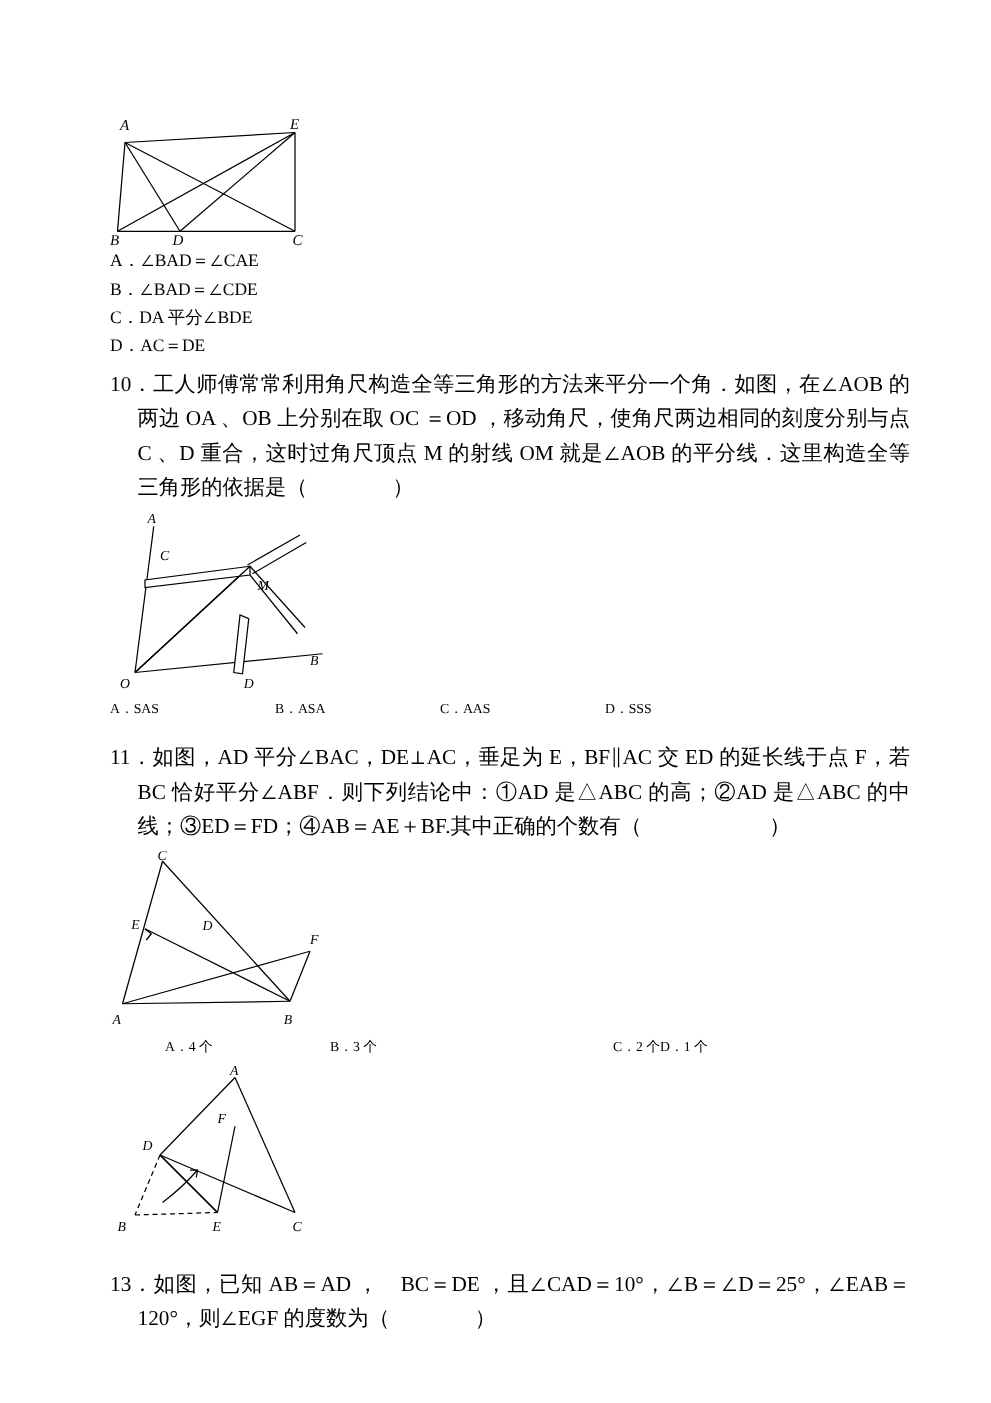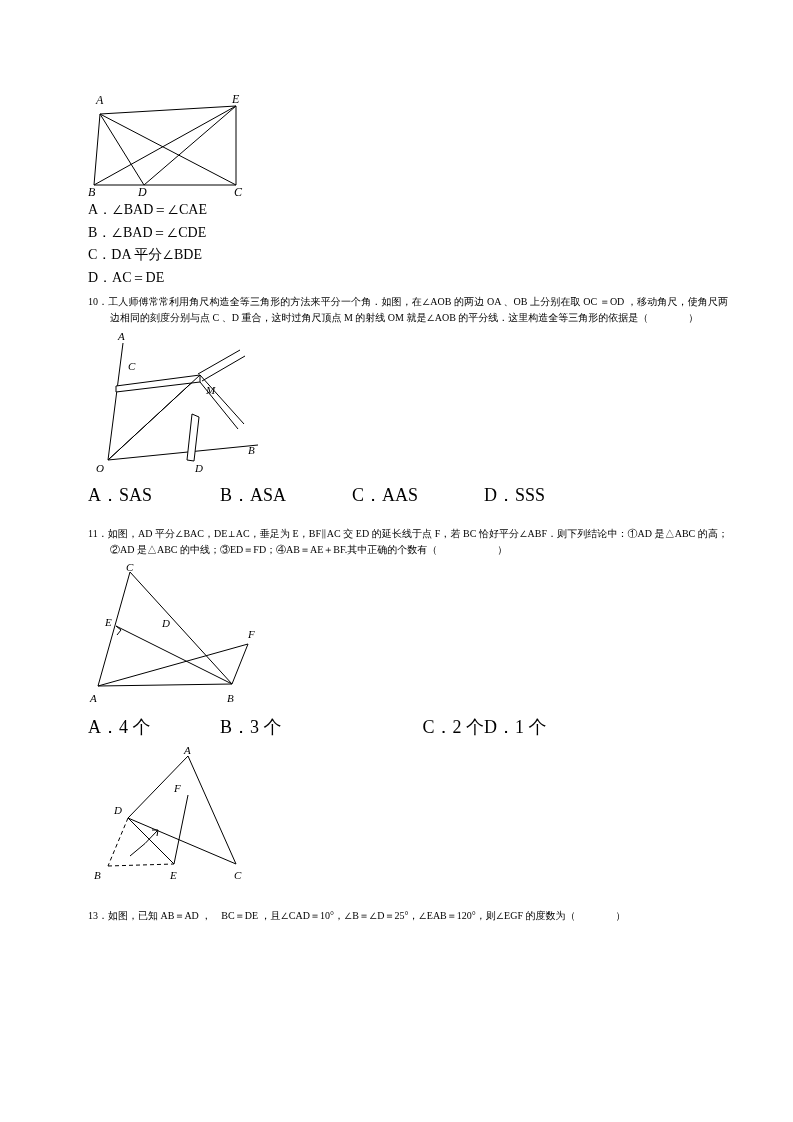--- a/index.html
+++ b/index.html
@@ -22,28 +22,28 @@
     background: #fff;
     overflow: hidden;
   }
   .content {
     position: absolute;
     left: 88px;
     top: 92px;
     width: 640px;
   }
   .qtext {
-    font-size: 10px;
+    font-size: 17px;
     line-height: 1.62;
     text-align: justify;
     margin: 0;
   }
   .opt-row {
     display: flex;
-    font-size: 18px;
+    font-size: 11px;
     line-height: 1.6;
   }
   .opt-row > div { }
   .opts-stack div {
     font-size: 14px;
     line-height: 1.62;
   }
   .fig {
     position: relative;
   }
@@ -138,21 +138,21 @@
         <text x="38" y="7" font-family="'Liberation Serif',serif" font-style="italic" font-size="11">C</text>
         <text x="17" y="62" font-family="'Liberation Serif',serif" font-style="italic" font-size="11">E</text>
         <text x="74" y="63" font-family="'Liberation Serif',serif" font-style="italic" font-size="11">D</text>
         <text x="160" y="74" font-family="'Liberation Serif',serif" font-style="italic" font-size="11">F</text>
         <text x="2" y="138" font-family="'Liberation Serif',serif" font-style="italic" font-size="11">A</text>
         <text x="139" y="138" font-family="'Liberation Serif',serif" font-style="italic" font-size="11">B</text>
       </svg>
     </div>
 
     <div class="opt-row" style="margin-top:4px;">
-      <div style="width:132px;">A．4 个</div>
+      <div style="width:132px;margin-left:44px;">A．4 个</div>
       <div style="width:132px;">B．3 个</div>
       <div style="width:132px;text-align:right;">C．2 个</div>
       <div style="width:132px;">D．1 个</div>
     </div>
 
 
     <div class="fig" style="height:140px; margin-top:4px;">
       <svg width="230" height="140" viewBox="0 0 230 140">
         <g stroke="#000" stroke-width="1" fill="none">
           <path d="M100 10 L40 72"></path>

